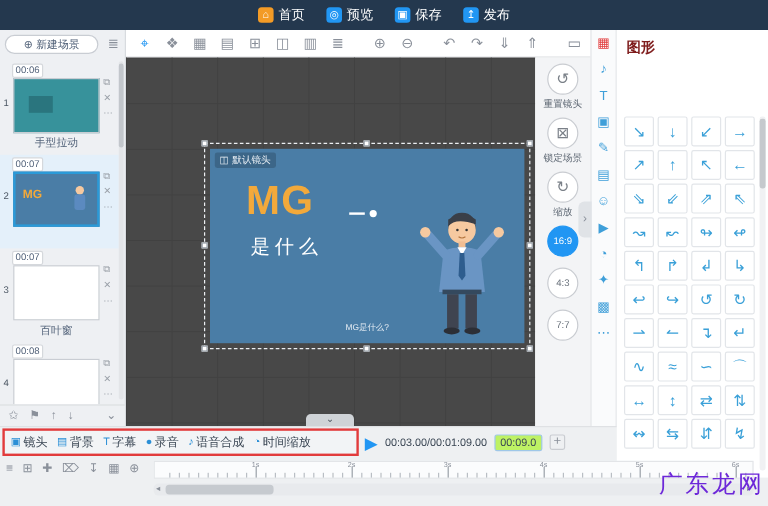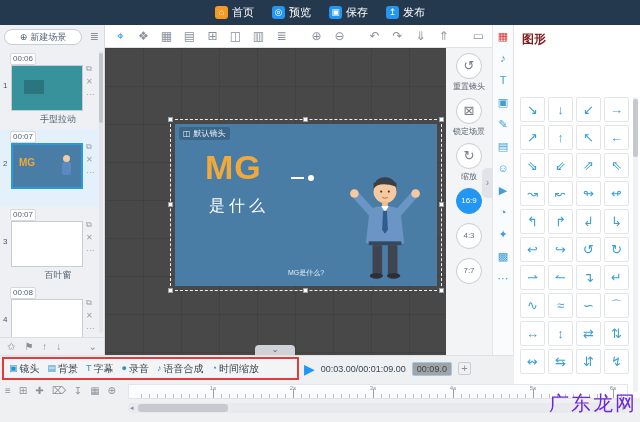--- a/index.html
+++ b/index.html
@@ -33,21 +33,21 @@
   .scene-item.selected .scene-thumb { border:2px solid #2b9ad8; }
   .thumb-teal { background:#37929b; }
   .teal-block { position:absolute; left:12px; top:14px; width:20px; height:14px; background:#2a757e; }
   .thumb-mg { background:#4a7da6; }
   .mg-mini { position:absolute; left:6px; top:12px; color:#f2a93b; font-size:10px; font-weight:bold; }
   .mg-char { position:absolute; right:9px; top:10px; width:11px; height:24px; }
   .mg-char::before { content:""; position:absolute; left:2px; top:0; width:7px; height:7px; border-radius:50%; background:#f6c9a0; }
   .mg-char::after { content:""; position:absolute; left:1px; top:7px; width:9px; height:13px; background:#5b8ac0; border-radius:2px; }
   .scene-side { position:absolute; left:86px; top:14px; display:flex; flex-direction:column; gap:5px; }
   .scene-side span { font-size:8px; color:#9aa0a8; cursor:pointer; line-height:1; }
-  .scene-label { position:absolute; left:0; top:62px; width:94px; text-align:center; font-size:9px; color:#53637a;margin-left:11px; }
+  .scene-label { position:absolute; left:0; top:62px; width:94px; text-align:center; font-size:9px; color:#53637a; }
   #scene-scrollbar { position:absolute; right:1px; top:26px; width:4px; height:282px; background:#e3e5e8; border-radius:2px; }
   #scene-scroll-thumb { position:absolute; left:0; top:2px; width:4px; height:70px; background:#c2c6cb; border-radius:2px; }
   #scene-footer { position:absolute; left:0; bottom:0; width:104px; height:18px; border-top:1px solid #dcdfe2; display:flex; align-items:center; gap:9px; padding:0 7px; background:#eef0f3; }
   #scene-footer span { font-size:10px; color:#8a909a; cursor:pointer; line-height:1; }
   #scene-footer span:last-child { margin-left:auto; }
 
   
   #canvas { position:absolute; left:105px; top:48px; width:341px; height:307px; background:#484848;
     background-image:linear-gradient(#414141 1px, transparent 1px),linear-gradient(90deg,#414141 1px, transparent 1px);
     background-size:38px 38px; overflow:hidden; }
@@ -96,21 +96,21 @@
   
   #bottom-tools { position:absolute; left:2px; top:357px; width:297px; height:23px; border:2px solid #e23b3c; display:flex; align-items:center; gap:8px; padding:0 5px; background:#f2f4f6; z-index:4; }
   .bt-item { display:flex; align-items:center; gap:2px; cursor:pointer; white-space:nowrap; }
   .bt-ico { color:#2b8fd6; font-size:9px; line-height:1; }
   .bt-lbl { font-size:10px; color:#3a4654; }
 
   
   #playback { position:absolute; left:304px; top:357px; width:214px; height:23px; display:flex; align-items:center; gap:6px; z-index:4; }
   #play-btn { color:#2196f3; font-size:14px; cursor:pointer; line-height:1; }
   #time-text { font-size:9px; color:#3a4654; white-space:nowrap; }
-  #duration-box { border:1px solid #9fc7e8; color:#3a4654; font-size:9px; padding:1px 4px; border-radius:2px; background:#a3a3a3; cursor:text; }
+  #duration-box { border:1px solid #9fc7e8; color:#3a4654; font-size:9px; padding:1px 4px; border-radius:2px; background:#bef264; cursor:text; }
   #add-btn { color:#8a909a; font-size:11px; cursor:pointer; border:1px solid #c9ccd1; border-radius:2px; width:13px; height:13px; line-height:10px; text-align:center; }
 
   
   #bl-icons { position:absolute; left:5px; top:386px; display:flex; gap:8px; z-index:4; }
   #bl-icons span { color:#8a909a; font-size:10px; cursor:pointer; line-height:1; }
   #timeline-ruler { position:absolute; left:128px; top:384px; width:500px; height:15px; background:#fbfcfd; border:1px solid #e3e5e8; z-index:4; }
   .tick { position:absolute; bottom:0; width:1px; height:4px; background:#b9bec4; }
   .tick.major { height:9px; background:#9aa0a7; }
   .tick-label { position:absolute; top:0; font-size:6px; color:#8a909a; transform:translateX(-50%); }
   #h-scroll { position:absolute; left:128px; top:403px; width:500px; height:10px; background:#e8eaed; border-radius:4px; z-index:4; }

